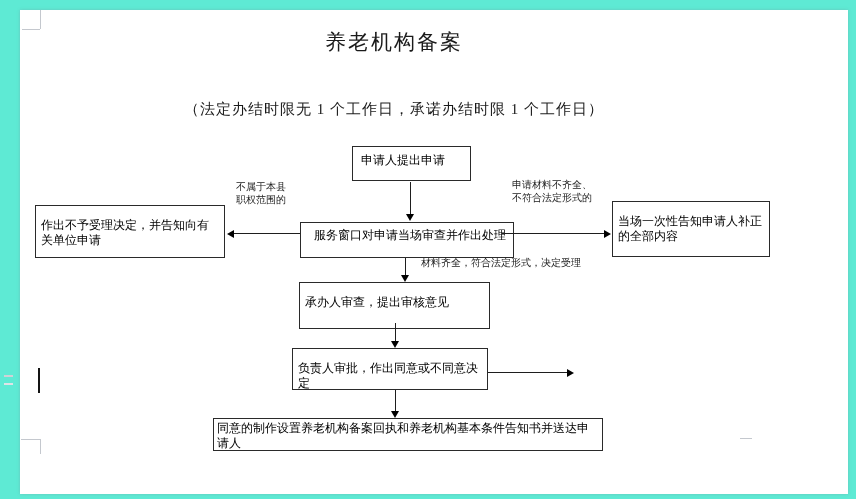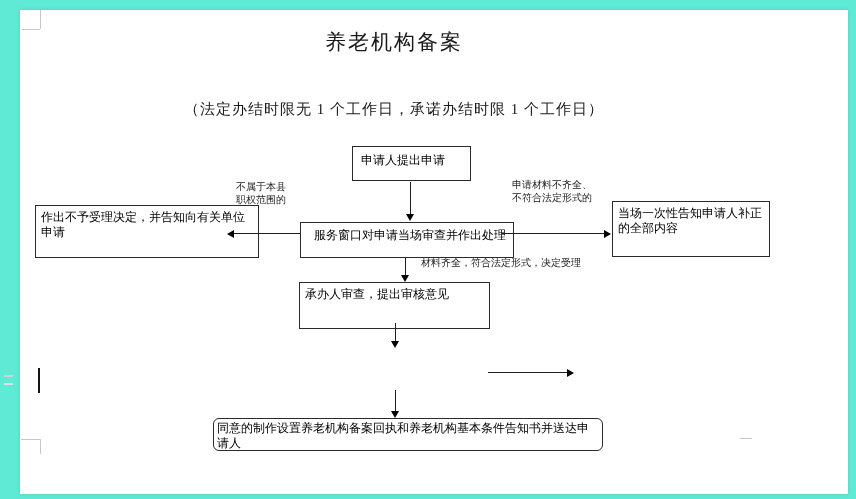--- a/index.html
+++ b/index.html
@@ -5,21 +5,21 @@
   html,body{margin:0;padding:0;}
   body{background:#eef1f6;font-family:"Liberation Serif","DejaVu Serif",serif;}
   #stage{position:relative;width:856px;height:499px;background:#5eead4;overflow:hidden;}
   #page{position:absolute;left:20px;top:10px;width:828px;height:484px;background:#ffffff;
         box-shadow:0 0 3px rgba(120,130,150,.35);}
   .doc-title{position:absolute;left:40px;top:28px;width:708px;text-align:center;
         font-size:21px;letter-spacing:2px;color:#1a1a1a;}
   .doc-subtitle{position:absolute;left:40px;top:100px;width:708px;text-align:center;
         font-size:15px;letter-spacing:1px;color:#1a1a1a;}
   .node{position:absolute;border:1px solid #2a2a2a;background:#ffffff;color:#000;
-        font-size:12px;line-height:15px;padding:4px 5px;box-sizing:border-box;}
+        font-size:12px;line-height:15px;padding:12px 5px;box-sizing:border-box;}
   .edge-label{position:absolute;font-size:10px;line-height:13px;color:#222;white-space:pre-line;}
   .hline{position:absolute;height:1px;background:#1e1e1e;}
   .vline{position:absolute;width:1px;background:#1e1e1e;}
   .ah{position:absolute;width:0;height:0;}
   .ah-down{border-left:4px solid transparent;border-right:4px solid transparent;border-top:7px solid #000;}
   .ah-left{border-top:4px solid transparent;border-bottom:4px solid transparent;border-right:7px solid #000;}
   .ah-right{border-top:4px solid transparent;border-bottom:4px solid transparent;border-left:7px solid #000;}
   .boundary-mark{position:absolute;background:#c4c8ce;}
   .cursor{position:absolute;left:38px;top:368px;width:2px;height:25px;background:#141414;}
   .anchor-mark{position:absolute;left:4px;top:375px;width:9px;height:6px;
@@ -34,29 +34,30 @@
     
   </div>
 
   <div class="doc-title">养老机构备案</div>
   <div class="doc-subtitle">（法定办结时限无 1 个工作日，承诺办结时限 1 个工作日）</div>
 
   <div class="node" style="left:352px;top:146px;width:119px;height:35px;padding-left:8px;padding-top:6px;">申请人提出申请</div>
 
   <div class="node" style="left:300px;top:222px;width:214px;height:36px;padding-left:13px;padding-top:5px;">服务窗口对申请当场审查并作出处理</div>
 
-  <div class="node" style="left:35px;top:205px;width:224px;height:53px;">作出不予受理决定，并告知向有关单位申请</div>
+  <div class="node" style="left:35px;top:205px;width:190px;height:53px;">作出不予受理决定，并告知向有关单位申请</div>
 
   <div class="node" style="left:612px;top:201px;width:158px;height:56px;">当场一次性告知申请人补正的全部内容</div>
 
   <div class="node" style="left:299px;top:282px;width:191px;height:47px;">承办人审查，提出审核意见</div>
 
+  <div class="node" style="left:292px;top:348px;width:196px;height:42px;">负责人审批，作出同意或不同意决定</div>
 
 
-  <div class="node" style="left:213px;top:418px;width:390px;height:33px;padding:2px 3px;border-radius:6px;">同意的制作设置养老机构备案回执和养老机构基本条件告知书并送达申请人</div>
+  <div class="node" style="left:213px;top:418px;width:390px;height:33px;padding:2px 3px;">同意的制作设置养老机构备案回执和养老机构基本条件告知书并送达申请人</div>
 
   <div class="edge-label" style="left:236px;top:180px;width:72px;">不属于本县
 职权范围的</div>
   <div class="edge-label" style="left:421px;top:256px;width:200px;">材料齐全，符合法定形式，决定受理</div>
   <div class="edge-label" style="left:512px;top:178px;width:112px;">申请材料不齐全、
 不符合法定形式的</div>
 
   <div class="vline" style="left:410px;top:182px;height:33px;"></div>
   <div class="ah ah-down" style="left:406px;top:214px;"></div>
 

